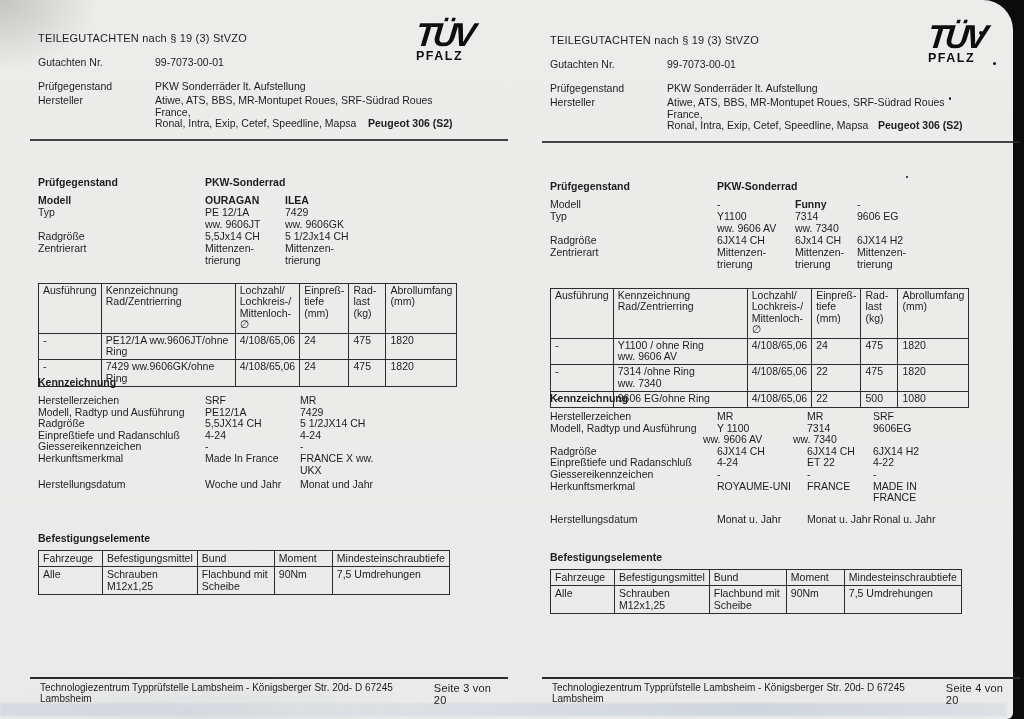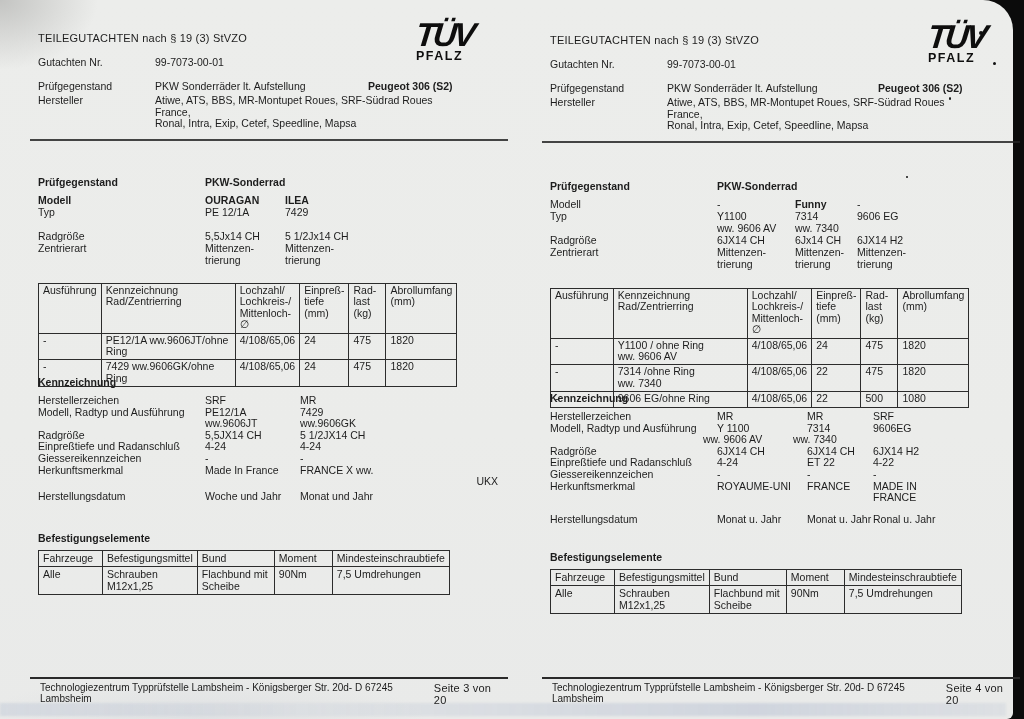--- a/index.html
+++ b/index.html
@@ -23,21 +23,21 @@
   .abs{position:absolute;}
 
   .t{font-size:10.5px;line-height:11.6px;color:#1d1d1d;}
   .b{font-weight:bold;}
   .pre{white-space:pre-line;}
 
   
   .doc-title{left:38px;top:33px;font-size:11px;letter-spacing:.2px;}
   .hrow{left:38px;display:grid;grid-template-columns:117px 1fr;width:400px;}
   .hrule{left:30px;width:478px;height:2px;background:#262626;top:139px;opacity:.85;}
-  .vehicle{font-weight:bold;}
+  .vehicle{font-weight:bold;margin-top:37px;}
   .logo{left:416px;top:20px;width:72px;text-align:left;color:#0e0e0e;}
   .logo-tuv{font-weight:900;font-style:italic;font-size:33px;line-height:30px;letter-spacing:-3px;transform:skewX(-6deg);}
   .logo-pfalz{font-weight:bold;font-size:12.5px;letter-spacing:1.5px;line-height:13px;}
 
   
   .sect-head{display:grid;grid-template-columns:167px 1fr;left:38px;width:440px;font-weight:bold;}
   .irow{display:grid;left:38px;width:460px;}
   .g-p0{grid-template-columns:167px 80px 1fr;}
   .g-k0{grid-template-columns:167px 95px 1fr;}
   .g-p1{grid-template-columns:167px 78px 62px 1fr;}
@@ -96,20 +96,25 @@
     </div>
     <div class="abs t irow g-p0 b" style="top:195px;">
       <span>Modell</span>
       <span>OURAGAN</span>
       <span>ILEA</span>
     </div>
     <div class="abs t irow g-p0" style="top:207px;">
       <span>Typ</span>
       <span>PE 12/1A</span>
       <span>7429</span>
+    </div>
+    <div class="abs t irow g-p0" style="top:219px;">
+      <span></span>
+      <span>ww. 9606JT</span>
+      <span>ww. 9606GK</span>
     </div>
     <div class="abs t irow g-p0" style="top:231px;">
       <span>Radgröße</span>
       <span>5,5Jx14 CH</span>
       <span>5 1/2Jx14 CH</span>
     </div>
     <div class="abs t irow g-p0" style="top:243px;">
       <span>Zentrierart</span>
       <span>Mittenzen-</span>
       <span>Mittenzen-</span>
@@ -170,45 +175,40 @@
         <span>Herstellerzeichen</span>
         <span>SRF</span>
         <span>MR</span>
       </div>
       <div class="t irow g-k0" style="position:relative;">
         <span>Modell, Radtyp und Ausführung</span>
         <span>PE12/1A</span>
         <span>7429</span>
       </div>
       <div class="t irow g-k0" style="position:relative;">
-        <span></span>
-        <span>ww.9606JT</span>
-        <span>ww.9606GK</span>
-      </div>
-      <div class="t irow g-k0" style="position:relative;">
         <span>Radgröße</span>
         <span>5,5JX14 CH</span>
         <span>5 1/2JX14 CH</span>
       </div>
       <div class="t irow g-k0" style="position:relative;">
         <span>Einpreßtiefe und Radanschluß</span>
         <span>4-24</span>
         <span>4-24</span>
       </div>
       <div class="t irow g-k0" style="position:relative;">
         <span>Giessereikennzeichen</span>
         <span>-</span>
         <span>-</span>
       </div>
       <div class="t irow g-k0" style="position:relative;">
         <span>Herkunftsmerkmal</span>
         <span>Made In France</span>
         <span>FRANCE X ww.</span>
       </div>
-      <div class="t irow g-k0" style="position:relative;text-align:right;">
+      <div class="t irow g-k0" style="position:relative;">
         <span></span>
         <span></span>
         <span>UKX</span>
       </div>
       <div class="t irow g-k0 gap-sm" style="position:relative;">
         <span>Herstellungsdatum</span>
         <span>Woche und Jahr</span>
         <span>Monat und Jahr</span>
       </div>
     </div>

